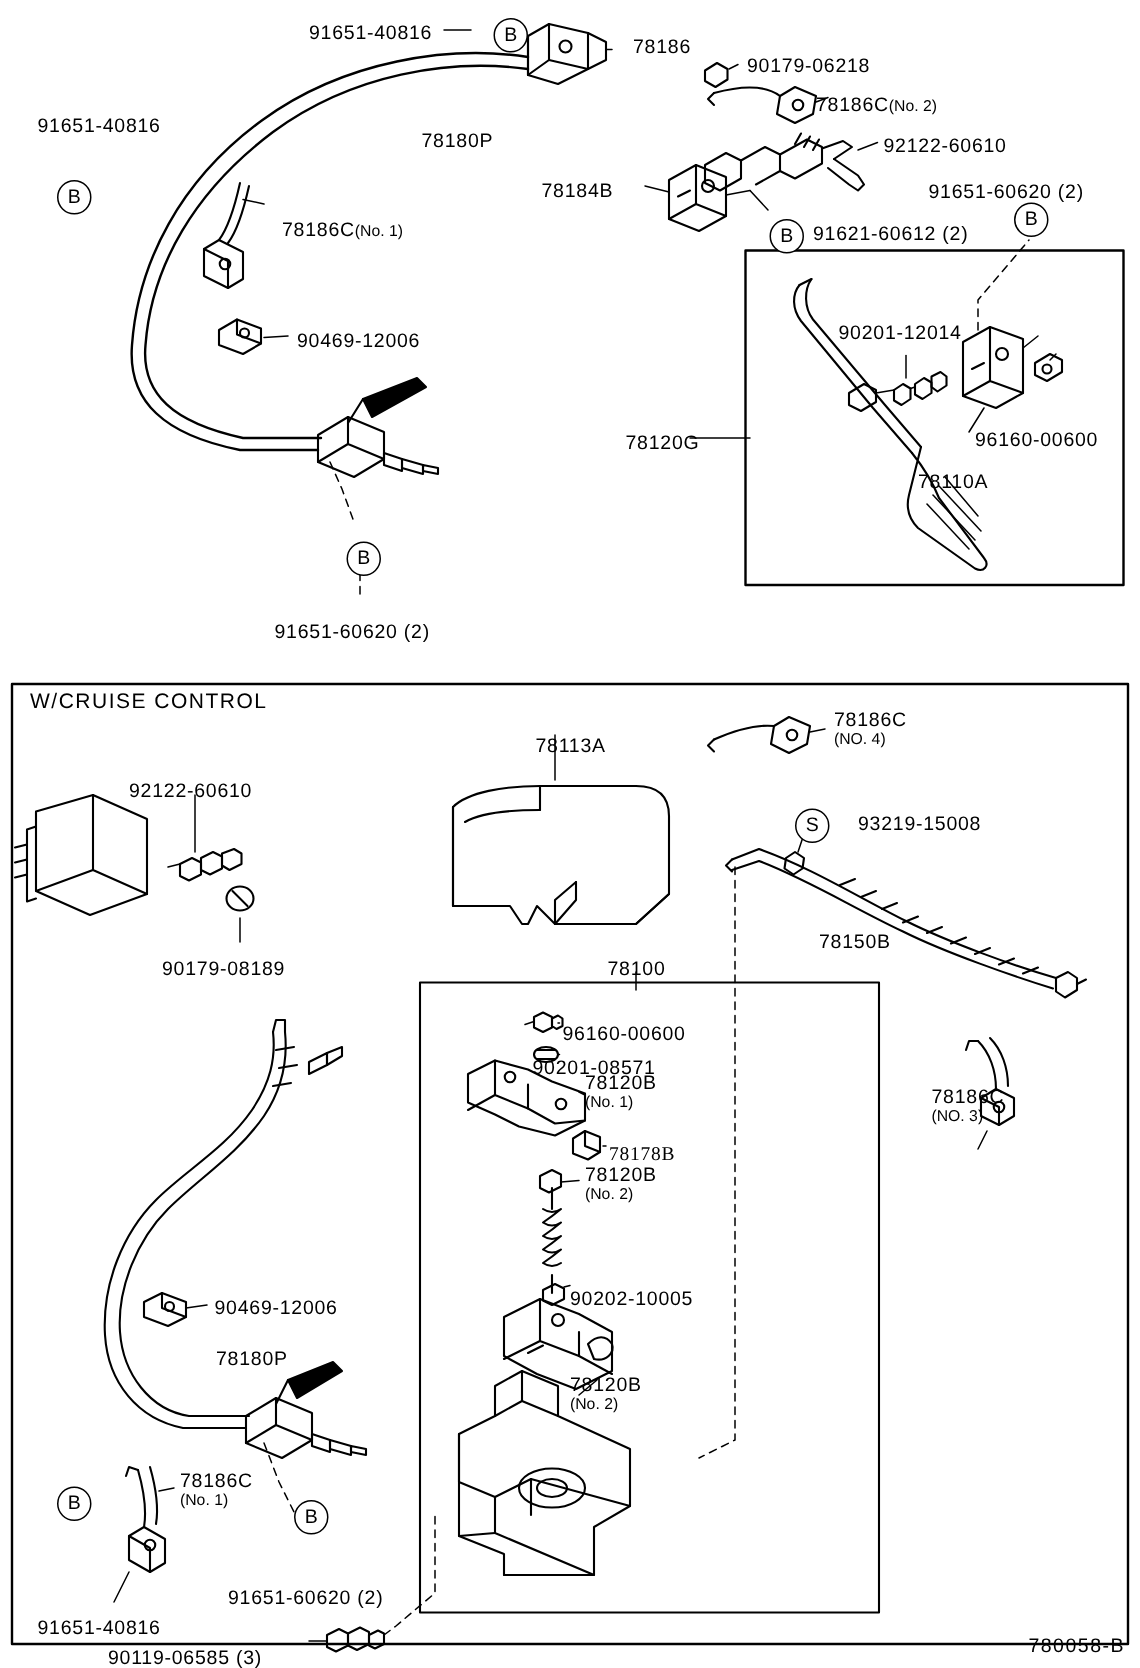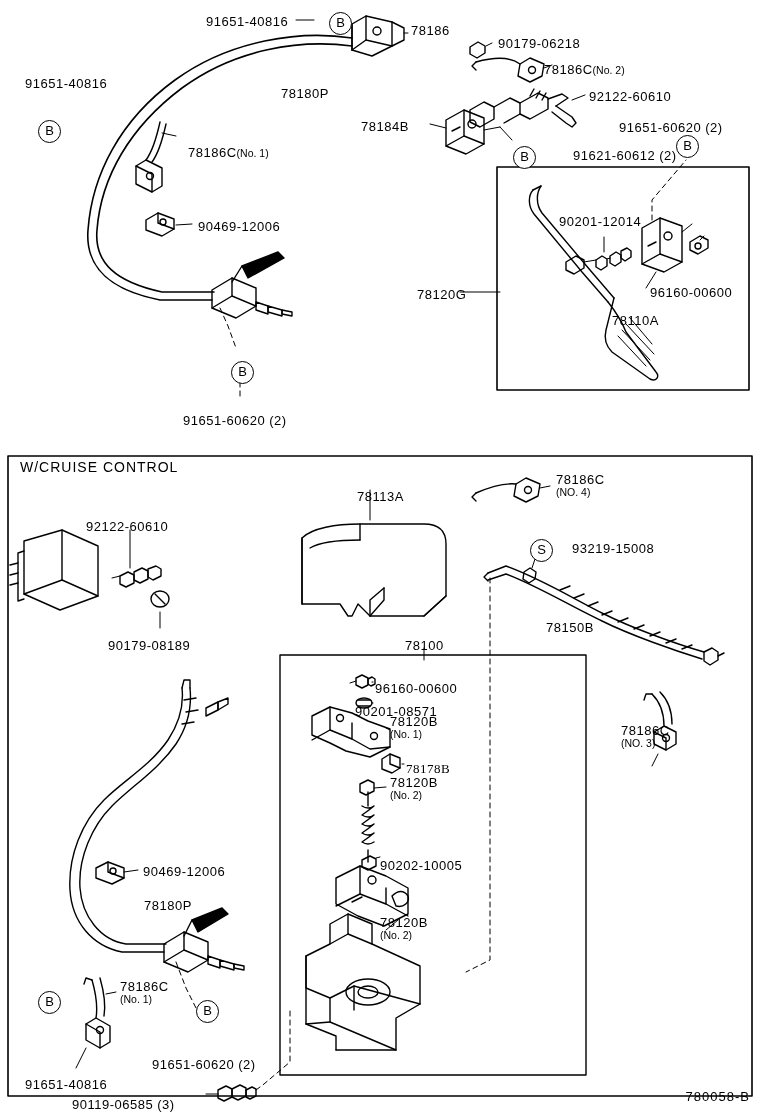--- a/index.html
+++ b/index.html
@@ -255,30 +255,30 @@
     <path d="M96 1018 l -10 6 l 0 16 l 14 8 l 10 -6 l 0 -16 z"></path>
     <path d="M86 1024 l 14 8 l 0 16"></path>
     <circle cx="100" cy="1030" r="3.5"></circle>
     <path d="M106 994 L 116 992" stroke-width="1"></path>
     <path d="M86 1048 L 76 1068" stroke-width="1"></path>
 
   </g>
 </svg>
 
 <div class="lbl" style="left:206px;top:14px;">91651-40816</div>
-<div class="lbl" style="left:411px;top:23px;">78186</div>
+<div class="lbl" style="left:422px;top:23px;">78186</div>
 <div class="lbl" style="left:498px;top:36px;">90179-06218</div>
 <div class="lbl" style="left:544px;top:62px;"><span>78186C</span><span class="sub">(No. 2)</span></div>
 <div class="lbl" style="left:25px;top:76px;">91651-40816</div>
 <div class="lbl" style="left:281px;top:86px;">78180P</div>
 <div class="lbl" style="left:589px;top:89px;">92122-60610</div>
 <div class="lbl" style="left:361px;top:119px;">78184B</div>
 <div class="lbl" style="left:619px;top:120px;">91651-60620 (2)</div>
 <div class="lbl" style="left:188px;top:145px;"><span>78186C</span><span class="sub">(No. 1)</span></div>
-<div class="lbl" style="left:537px;top:148px;margin-left:36px;">91621-60612 (2)</div>
+<div class="lbl" style="left:506px;top:148px;margin-left:36px;">91621-60612 (2)</div>
 <div class="lbl" style="left:198px;top:219px;">90469-12006</div>
 <div class="lbl" style="left:559px;top:214px;">90201-12014</div>
 <div class="lbl" style="left:417px;top:287px;">78120G</div>
 <div class="lbl" style="left:650px;top:285px;">96160-00600</div>
 <div class="lbl" style="left:612px;top:313px;">78110A</div>
 <div class="lbl" style="left:183px;top:413px;">91651-60620 (2)</div>
 
 <div class="sec" style="left:20px;top:431px;">W/CRUISE  CONTROL</div>
 
 <div class="lbl two" style="left:556px;top:474px;"><span>78186C</span><br><span class="sub">(NO. 4)</span></div>

